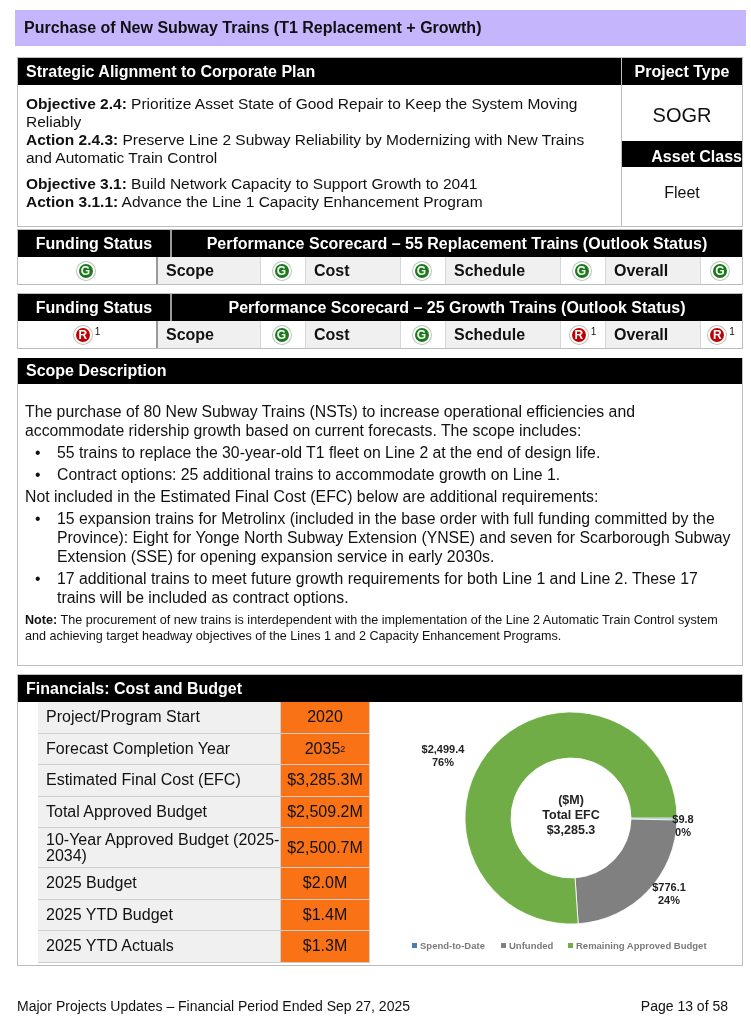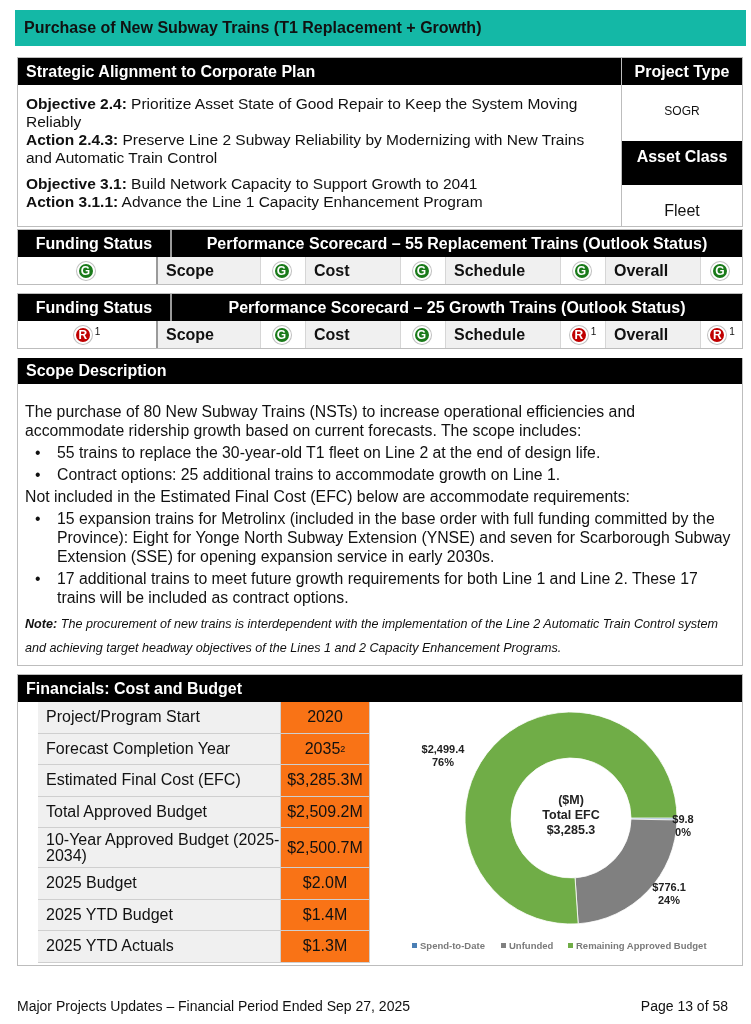--- a/index.html
+++ b/index.html
@@ -1,38 +1,38 @@
 <!DOCTYPE html>
 <html><head>
   <meta charset="utf-8">
   <style>
     * { box-sizing: border-box; margin: 0; padding: 0; }
     html, body { width: 751px; height: 1024px; background: #ffffff; overflow: hidden; }
     body { font-family: "Liberation Sans", sans-serif; color: #111; position: relative; }
 
     .title-bar {
       position: absolute; left: 15px; top: 10px; width: 731px; height: 36px;
-      background: #14b8a6; font-weight: bold; font-size: 16px; color: #111;
+      background: #c4b5fd; font-weight: bold; font-size: 16px; color: #111;
       padding: 9px 0 0 9px;
     }
 
     .frame { position: absolute; left: 17px; width: 726px; }
     .hdr { background: #000000; color: #fff; font-weight: bold; font-size: 16px; }
 
     
     .strategic { top: 57px; height: 170px; border: 1px solid #bdbdbd; }
     .strat-left { position: absolute; left: 0; top: 0; width: 604px; height: 168px; border-right: 1px solid #bdbdbd; }
     .strat-left .hdr { height: 27px; padding: 5px 0 0 8px; }
     .strat-body { padding: 10px 8px 0 8px; font-size: 15.5px; line-height: 18px; }
     .strat-body p { margin-bottom: 0; }
     .strat-body .gap { height: 8px; }
     .strat-right { position: absolute; left: 604px; top: 0; width: 120px; height: 168px; }
     .strat-right .hdr { height: 27px; text-align: center; padding-top: 5px; }
-    .strat-right .val { height: 56px; text-align: center; font-size: 12px; padding-top: 19px; }
-    .strat-right .hdr2 { height: 44px; padding-top: 7px; text-align: center; }
+    .strat-right .val { height: 56px; text-align: center; font-size: 20px; padding-top: 19px; }
+    .strat-right .hdr2 { height: 26px; padding-top: 7px; text-align: right; }
     .strat-right .val2 { height: 54px; text-align: center; font-size: 16px; padding-top: 17px; }
 
     
     .score { border: 1px solid #bdbdbd; }
     .score-row { display: flex; height: 27px; }
     .score-row.hdr { height: 27px; }
     .score-row .c { display: flex; align-items: center; font-size: 16px; }
     .score-row.hdr .c { justify-content: center; color: #fff; font-weight: bold; }
     .score-row.hdr .fund { width: 154px; border-right: 2px solid #9a9a9a; }
     .score-row.hdr .perf { flex: 1; }
@@ -52,21 +52,21 @@
     .sup { font-size: 10px; margin-left: 3px; align-self: flex-start; margin-top: 5px; }
 
     
     .scope { top: 358px; height: 308px; border: 1px solid #bdbdbd; border-top: none; }
     .scope .hdr { height: 26px; padding: 4px 0 0 8px; }
     .scope-body { padding: 18px 8px 0 7px; font-size: 15.8px; line-height: 19px; }
     .scope-body ul { list-style: none; margin: 0; }
     .scope-body li { position: relative; padding-left: 32px; margin-top: 3px; }
     .scope-body li::before { content: "\2022"; position: absolute; left: 10px; top: 0; }
     .scope-body .para { margin-top: 3px; }
-    .scope-body .note { font-size: 12.6px; line-height: 24px; margin-top: 5px; font-style: italic; }
+    .scope-body .note { font-size: 12.6px; line-height: 16px; margin-top: 5px; }
 
     
     .fin { top: 674px; height: 292px; border: 1px solid #bdbdbd; }
     .fin .hdr { height: 27px; padding: 5px 0 0 8px; }
     .fin-table { position: absolute; left: 0; top: 27px; width: 352px; padding-left: 20px; }
     .fin-row { display: flex; border-bottom: 1px solid #cfcfcf; height: 31.5px; font-size: 16px; }
     .fin-row.tall { height: 40px; }
     .fin-row .k { width: 243px; background: #f0f0f0; padding-left: 8px; display: flex; align-items: center; border-right: 1px solid #cfcfcf; line-height: 16px; }
     .fin-row .v { flex: 1; background: #f97316; display: flex; align-items: center; justify-content: center; border-right: 1px solid #cfcfcf; }
     .fin-row .v sup { font-size: 9px; }
@@ -171,21 +171,21 @@
 </div>
 
 <div class="frame scope">
   <div class="hdr">Scope Description</div>
   <div class="scope-body">
     <p>The purchase of 80 New Subway Trains (NSTs) to increase operational efficiencies and accommodate ridership growth based on current forecasts. The scope includes:</p>
     <ul>
       <li>55 trains to replace the 30-year-old T1 fleet on Line 2 at the end of design life.</li>
       <li>Contract options: 25 additional trains to accommodate growth on Line 1.</li>
     </ul>
-    <p class="para">Not included in the Estimated Final Cost (EFC) below are accommodate requirements:</p>
+    <p class="para">Not included in the Estimated Final Cost (EFC) below are additional requirements:</p>
     <ul>
       <li>15 expansion trains for Metrolinx (included in the base order with full funding committed by the Province): Eight for Yonge North Subway Extension (YNSE) and seven for Scarborough Subway Extension (SSE) for opening expansion service in early 2030s.</li>
       <li>17 additional trains to meet future growth requirements for both Line 1 and Line 2. These 17 trains will be included as contract options.</li>
     </ul>
     <p class="note"><b>Note:</b><span> The procurement of new trains is interdependent with the implementation of the Line 2 Automatic Train Control system and achieving target headway objectives of the Lines 1 and 2 Capacity Enhancement Programs.</span></p>
   </div>
 </div>
 
 <div class="frame fin">
   <div class="hdr">Financials: Cost and Budget</div>

